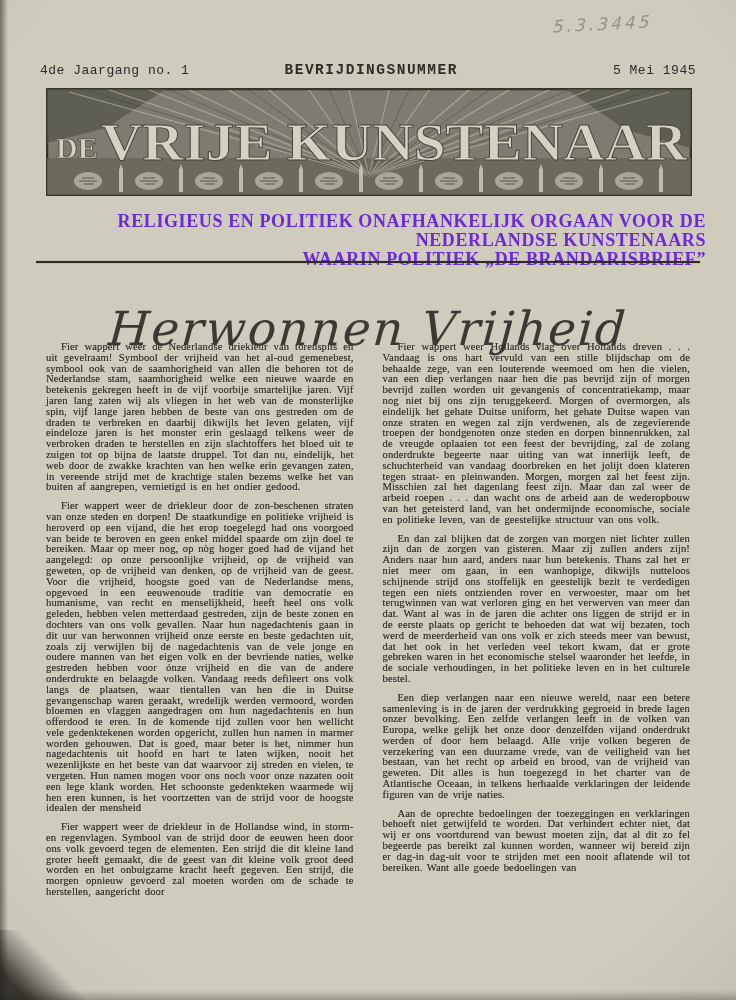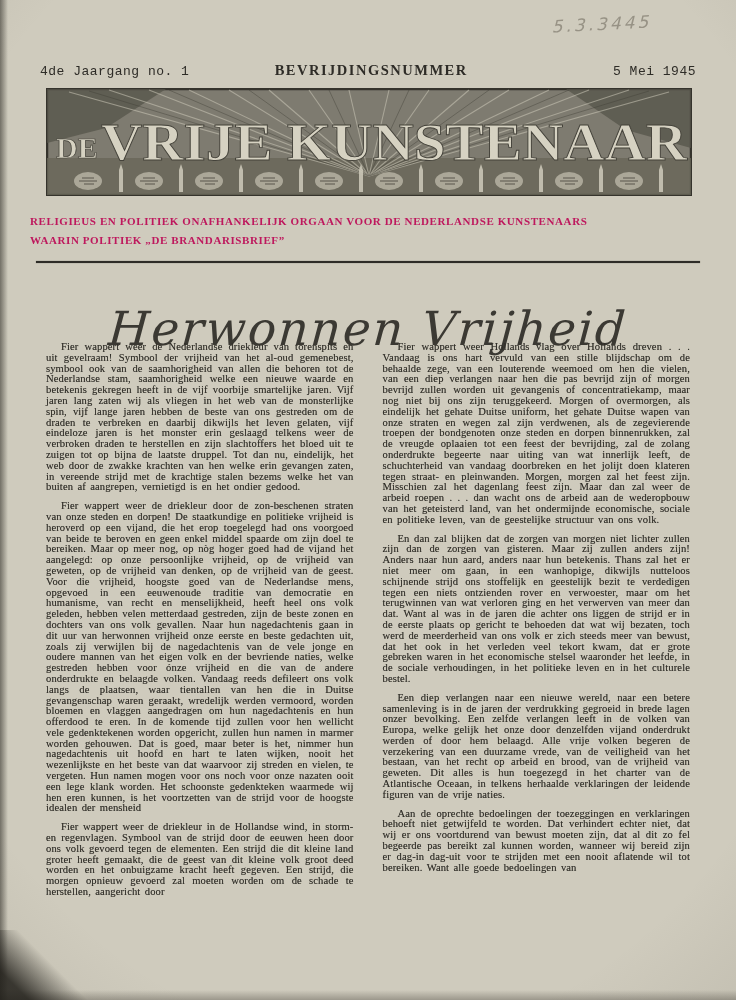--- a/index.html
+++ b/index.html
@@ -31,30 +31,30 @@
     transform:rotate(-3deg) skewX(-6deg);
   }
 
   .header-row{
     position:absolute;top:54px;left:40px;width:656px;
     display:flex;justify-content:space-between;align-items:baseline;
     font-size:13.5px;
     margin-top:8px;
   }
   .header-issue{font-family:"Liberation Mono",monospace;font-size:13px;letter-spacing:.5px;}
-  .header-edition{font-weight:bold;letter-spacing:1.5px;font-size:14.5px;transform:translateX(-30px);}
+  .header-edition{font-weight:bold;letter-spacing:1.5px;font-size:14.5px;transform:translateX(-30px);font-family:Liberation Mono, monospace;}
   .header-date{font-family:Liberation Mono, monospace;font-size:13px;letter-spacing:.5px;}
 
   .masthead{position:absolute;top:88px;left:46px;width:721px;height:108px;}
   .masthead svg{display:block;}
 
   .subtitle{
-    position:absolute;top:212px;left:30px;width:676px;text-align:left;
-    font-weight:bold;font-size:11px;letter-spacing:.6px;line-height:19px;
-    color:#be185d;
+    position:absolute;top:212px;left:30px;width:676px;text-align:right;
+    font-weight:bold;font-size:18px;letter-spacing:.6px;line-height:19px;
+    color:#6d28d9;
   }
   .rule{
     position:absolute;top:261px;left:36px;width:664px;height:2px;background:#2e2c27;
     box-shadow:0 0 1px rgba(46,44,39,.8);
   }
 
   .article-title{
     position:absolute;top:270px;left:0;width:736px;text-align:center;
     font-family:"DejaVu Serif",serif;font-style:italic;font-weight:normal;
     font-size:47px;color:#3b3933;letter-spacing:2px;

